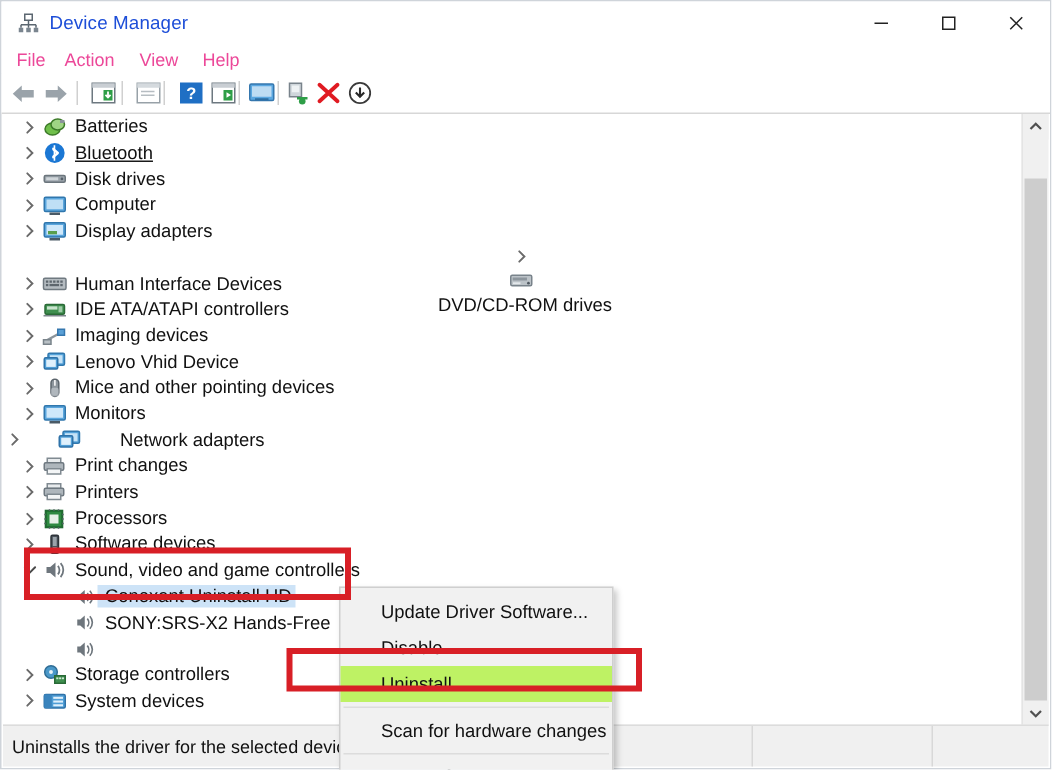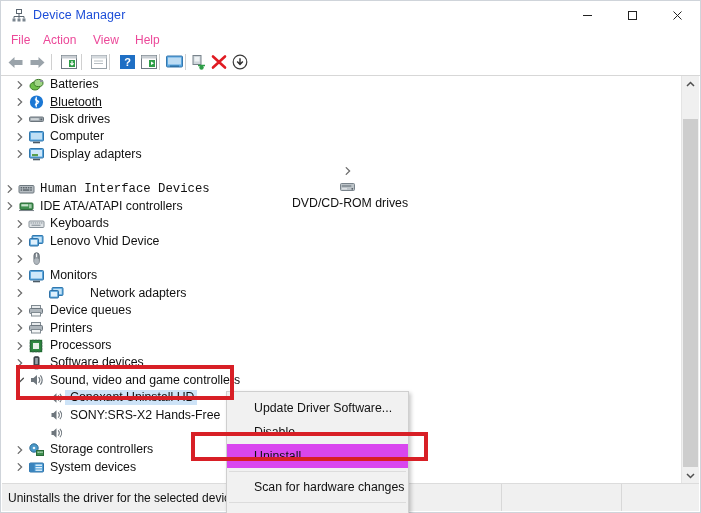--- a/index.html
+++ b/index.html
@@ -50,21 +50,21 @@
 
   
   .statusbar{position:absolute;left:1px;right:1px;bottom:1px;height:27px;background:#f0f0f0;border-top:1px solid #dcdcdc;}
   .status-text{position:absolute;left:6px;top:7px;font-size:12px;color:#111;white-space:nowrap;}
   .status-div{position:absolute;top:0;width:1px;height:27px;background:#d8d8d8;}
 
   
   .ctxmenu{position:absolute;left:225px;top:390px;width:181px;background:#f1f1f1;border:1px solid #cfcfcf;
            box-shadow:2px 2px 4px rgba(0,0,0,.22);z-index:40;padding:4px 0 4px 0;}
   .ctxitem{height:24px;display:flex;align-items:center;padding-left:27px;font-size:12.3px;color:#111;cursor:default;position:relative;}
-  .ctxitem.highlight{background:#d946ef;}
+  .ctxitem.highlight{background:#bef264;}
   .ctxitem.bold{font-weight:bold;}
   .ctxsep{height:1px;background:#dcdcdc;margin:3px 2px;}
 
   
   .redbox{position:absolute;border:4px solid #d81f26;z-index:60;pointer-events:none;box-sizing:border-box;}
 </style>
 </head>
 <body>
 
 <div id="app">
@@ -267,21 +267,21 @@
           <span class="ico">
             <svg width="17" height="16" viewBox="0 0 17 16">
               <rect x="1.5" y="4.5" width="14" height="7" rx="1" fill="#bcc3c8" stroke="#79838b"></rect>
               <rect x="2.8" y="6" width="9.5" height="2" fill="#8d969d"></rect>
               <circle cx="13.3" cy="9.8" r=".9" fill="#4f5860"></circle>
               <rect x="3" y="9.2" width="5" height="1.2" fill="#e4e8eb"></rect>
             </svg>
           </span>
           <span class="lbl">DVD/CD-ROM drives</span>
         </div>
-        <div class="row" style=" font-family: Liberation Mono, monospace;">
+        <div class="row" style="padding-left: 10px;">
           <span class="chev">
             <svg width="10" height="10" viewBox="0 0 10 10">
               <path d="M3.2 1.6L6.6 5l-3.4 3.4" stroke="#6b6b6b" stroke-width="1.3" fill="none" stroke-linecap="round"></path>
             </svg>
           </span>
           <span class="ico">
             <svg width="17" height="16" viewBox="0 0 17 16">
               <rect x="1" y="4.5" width="15" height="7.5" rx="1" fill="#b5bcc1" stroke="#6f7980"></rect>
               <g fill="#5d666d">
                 <rect x="2.6" y="6" width="1.6" height="1.5"></rect>
@@ -290,21 +290,21 @@
                 <rect x="9.8" y="6" width="1.6" height="1.5"></rect>
                 <rect x="12.2" y="6" width="1.6" height="1.5"></rect>
                 <rect x="2.6" y="8.3" width="1.6" height="1.5"></rect>
                 <rect x="5" y="8.3" width="6.4" height="1.5"></rect>
                 <rect x="12.2" y="8.3" width="1.6" height="1.5"></rect>
               </g>
             </svg>
           </span>
           <span class="lbl">Human Interface Devices</span>
         </div>
-        <div class="row" style="">
+        <div class="row" style="padding-left: 10px;">
           <span class="chev">
             <svg width="10" height="10" viewBox="0 0 10 10">
               <path d="M3.2 1.6L6.6 5l-3.4 3.4" stroke="#6b6b6b" stroke-width="1.3" fill="none" stroke-linecap="round"></path>
             </svg>
           </span>
           <span class="ico">
             <svg width="17" height="16" viewBox="0 0 17 16">
               <rect x="2" y="5" width="13" height="6.5" rx="1" fill="#3f8f4f" stroke="#2a6a37"></rect>
               <rect x="3.3" y="6.2" width="7" height="2.2" fill="#c8e4cd"></rect>
               <rect x="11" y="6.2" width="2.6" height="4" fill="#9fcba8"></rect>
@@ -314,33 +314,26 @@
           <span class="lbl">IDE ATA/ATAPI controllers</span>
         </div>
         <div class="row" style="padding-left: 10px;">
           <span class="chev">
             <svg width="10" height="10" viewBox="0 0 10 10">
               <path d="M3.2 1.6L6.6 5l-3.4 3.4" stroke="#6b6b6b" stroke-width="1.3" fill="none" stroke-linecap="round"></path>
             </svg>
           </span>
           <span class="ico">
             <svg width="17" height="16" viewBox="0 0 17 16">
-              <rect x="1" y="5" width="15" height="6.5" rx="1" fill="#dfe3e6" stroke="#8a939a"></rect>
-              <g fill="#9aa3aa">
-                <rect x="2.5" y="6.3" width="1.4" height="1.3"></rect>
-                <rect x="4.6" y="6.3" width="1.4" height="1.3"></rect>
-                <rect x="6.7" y="6.3" width="1.4" height="1.3"></rect>
-                <rect x="8.8" y="6.3" width="1.4" height="1.3"></rect>
-                <rect x="10.9" y="6.3" width="1.4" height="1.3"></rect>
-                <rect x="13" y="6.3" width="1.4" height="1.3"></rect>
-                <rect x="3.5" y="8.6" width="9" height="1.4"></rect>
-              </g>
-            </svg>
-          </span>
-          <span class="lbl">Keyboards</span>
+              <path d="M2 11.5l11-6" stroke="#8b949b" stroke-width="1.6"></path>
+              <rect x="10.5" y="3.5" width="4.5" height="4" fill="#5aa0d6" stroke="#3577ae"></rect>
+              <rect x="1" y="10.5" width="5" height="3" fill="#b9c0c5" stroke="#7a848b"></rect>
+            </svg>
+          </span>
+          <span class="lbl">Imaging devices</span>
         </div>
         <div class="row" style="padding-left: 10px;">
           <span class="chev">
             <svg width="10" height="10" viewBox="0 0 10 10">
               <path d="M3.2 1.6L6.6 5l-3.4 3.4" stroke="#6b6b6b" stroke-width="1.3" fill="none" stroke-linecap="round"></path>
             </svg>
           </span>
           <span class="ico">
             <svg width="17" height="16" viewBox="0 0 17 16">
               <rect x="4" y="2.5" width="11" height="8" rx="1" fill="#55a3da" stroke="#3178ae"></rect>
@@ -357,37 +350,38 @@
               <path d="M3.2 1.6L6.6 5l-3.4 3.4" stroke="#6b6b6b" stroke-width="1.3" fill="none" stroke-linecap="round"></path>
             </svg>
           </span>
           <span class="ico">
             <svg width="17" height="16" viewBox="0 0 17 16">
               <rect x="6" y="1.8" width="5.2" height="11.5" rx="2.6" fill="#8d959c" stroke="#5b646c"></rect>
               <path d="M8.6 2.4v3.8" stroke="#fff" stroke-width="1"></path>
               <rect x="6" y="7.5" width="5.2" height="5.8" rx="1.5" fill="#cdd3d8" opacity=".55"></rect>
             </svg>
           </span>
+          <span class="lbl">Mice and other pointing devices</span>
         </div>
         <div class="row" style="padding-left: 10px;">
           <span class="chev">
             <svg width="10" height="10" viewBox="0 0 10 10">
               <path d="M3.2 1.6L6.6 5l-3.4 3.4" stroke="#6b6b6b" stroke-width="1.3" fill="none" stroke-linecap="round"></path>
             </svg>
           </span>
           <span class="ico">
             <svg width="17" height="16" viewBox="0 0 17 16">
               <rect x="1.5" y="2.5" width="14" height="9.5" rx="1" fill="#5ba6dd" stroke="#3077ad"></rect>
               <rect x="3" y="4" width="11" height="6.5" fill="#cfe8fa"></rect>
               <path d="M5 13.5h7" stroke="#4a5a66" stroke-width="1.6"></path>
             </svg>
           </span>
           <span class="lbl">Monitors</span>
         </div>
-        <div class="row" style="padding-left: 10px; gap: 20px;">
+        <div class="row" style=" gap: 20px;">
           <span class="chev">
             <svg width="10" height="10" viewBox="0 0 10 10">
               <path d="M3.2 1.6L6.6 5l-3.4 3.4" stroke="#6b6b6b" stroke-width="1.3" fill="none" stroke-linecap="round"></path>
             </svg>
           </span>
           <span class="ico">
             <svg width="17" height="16" viewBox="0 0 17 16">
               <rect x="4" y="2.5" width="11" height="8" rx="1" fill="#55a3da" stroke="#3178ae"></rect>
               <rect x="5.3" y="3.8" width="8.4" height="5.4" fill="#c6e3f7"></rect>
               <rect x="1.5" y="5.5" width="9" height="7.5" rx="1" fill="#4f9ed6" stroke="#2f72a8"></rect>
@@ -402,21 +396,21 @@
               <path d="M3.2 1.6L6.6 5l-3.4 3.4" stroke="#6b6b6b" stroke-width="1.3" fill="none" stroke-linecap="round"></path>
             </svg>
           </span>
           <span class="ico">
             <svg width="17" height="16" viewBox="0 0 17 16">
               <rect x="3.5" y="2.5" width="9" height="3.2" fill="#e8ebed" stroke="#808a91"></rect>
               <rect x="1.5" y="5.5" width="13" height="5" rx="1" fill="#aeb6bc" stroke="#6e7880"></rect>
               <rect x="3.5" y="9.5" width="9" height="3.5" fill="#f3f5f6" stroke="#808a91"></rect>
             </svg>
           </span>
-          <span class="lbl">Device queues</span>
+          <span class="lbl">Print changes</span>
         </div>
         <div class="row" style="padding-left: 10px;">
           <span class="chev">
             <svg width="10" height="10" viewBox="0 0 10 10">
               <path d="M3.2 1.6L6.6 5l-3.4 3.4" stroke="#6b6b6b" stroke-width="1.3" fill="none" stroke-linecap="round"></path>
             </svg>
           </span>
           <span class="ico">
             <svg width="17" height="16" viewBox="0 0 17 16">
               <rect x="3.5" y="2.5" width="9" height="3.2" fill="#e8ebed" stroke="#808a91"></rect>

